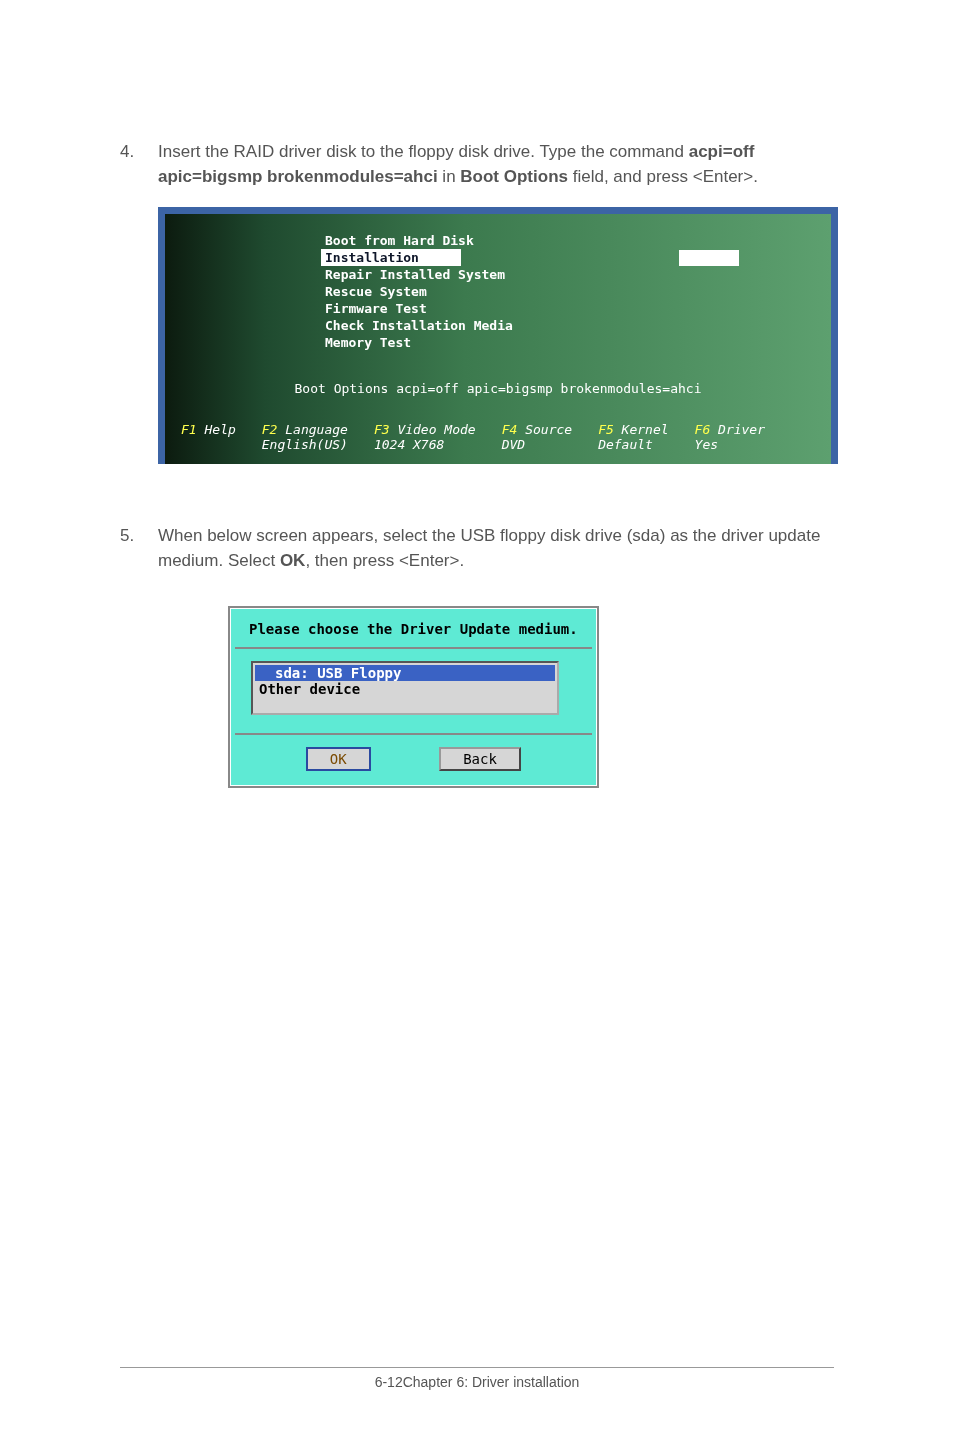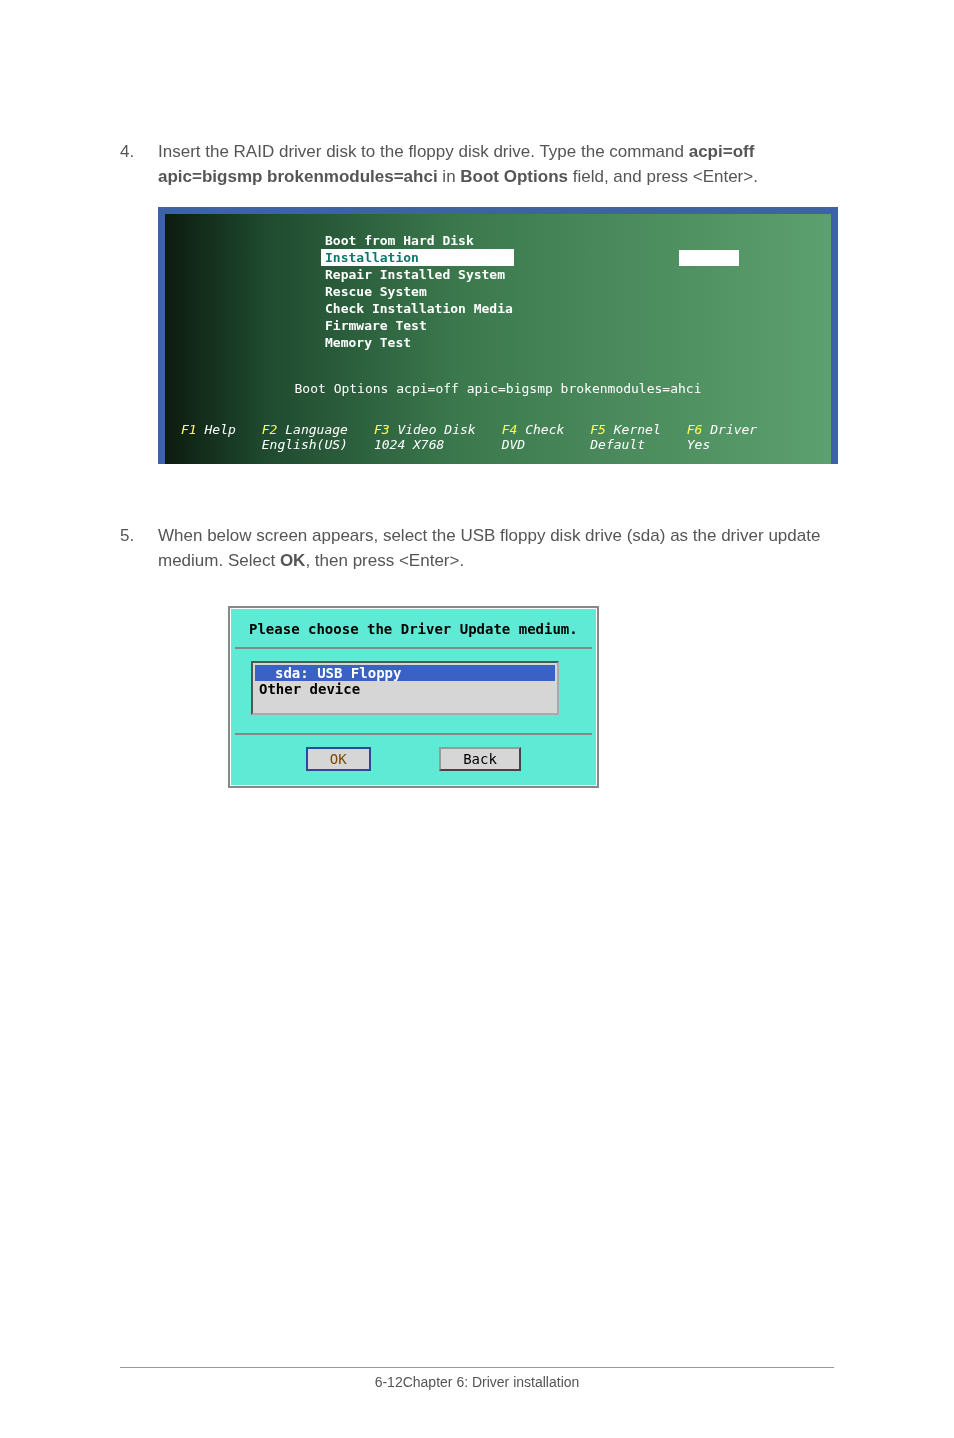--- a/index.html
+++ b/index.html
@@ -54,23 +54,23 @@
     margin-left: 140px;
     margin-bottom: 30px;
     font-weight: bold;
   }
   .menu-item {
     padding: 1px 4px;
     white-space: pre;
   }
   .menu-sel {
     background: #fff;
-    color: #0f766e;
+    color: #0f172a;
     display: inline-block;
-    padding: 1px 95px 1px 4px;
+    padding: 1px 42px 1px 4px;
   }
   .menu-hi {
     position: absolute;
     right: 92px;
     top: 36px;
     width: 60px;
     height: 16px;
     background: #fff;
   }
   .boot-line {
@@ -177,31 +177,31 @@
   </div>
 
   
   <div class="boot-shell">
     <div class="boot">
       <div class="menu-group">
         <div class="menu-item">Boot from Hard Disk</div>
         <div><span class="menu-sel">Installation</span></div>
         <div class="menu-item">Repair Installed System</div>
         <div class="menu-item">Rescue System</div>
+        <div class="menu-item">Firmware Test</div>
         <div class="menu-item">Check Installation Media</div>
-        <div class="menu-item">Firmware Test</div>
         <div class="menu-item">Memory Test</div>
       </div>
       <div class="menu-hi"></div>
       <div class="boot-line">Boot Options acpi=off apic=bigsmp brokenmodules=ahci</div>
       <div class="fkeys">
         <span class="fk"><span class="fy">F1</span> <span>Help</span></span>
         <span class="fk"><span class="fy">F2</span> <span>Language</span><span class="sub">English(US)</span></span>
-        <span class="fk"><span class="fy">F3</span> <span>Video Disk</span><span class="sub">1024 X768</span></span>
-        <span class="fk"><span class="fy">F4</span> <span>Check</span><span class="sub">DVD</span></span>
+        <span class="fk"><span class="fy">F3</span> <span>Video Mode</span><span class="sub">1024 X768</span></span>
+        <span class="fk"><span class="fy">F4</span> <span>Source</span><span class="sub">DVD</span></span>
         <span class="fk"><span class="fy">F5</span> <span>Kernel</span><span class="sub">Default</span></span>
         <span class="fk"><span class="fy">F6</span> <span>Driver</span><span class="sub">Yes</span></span>
       </div>
     </div>
   </div>
 
   
   <div class="instr">
     <div class="num">5.</div>
     <div class="txt">

